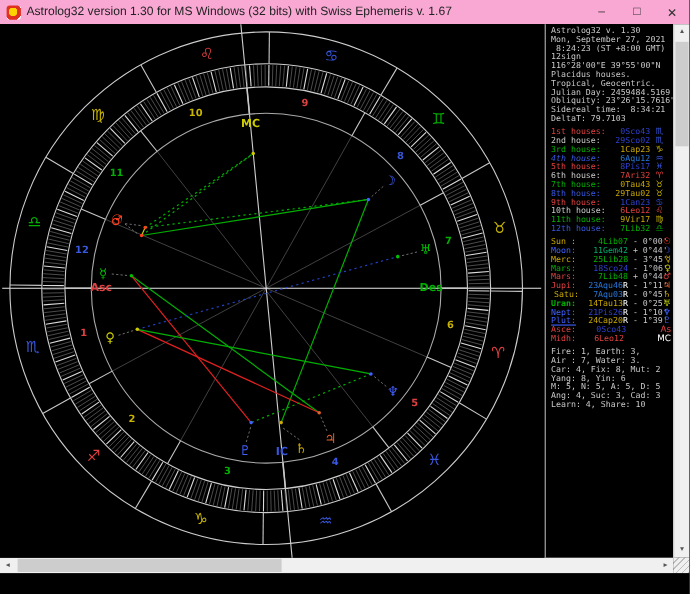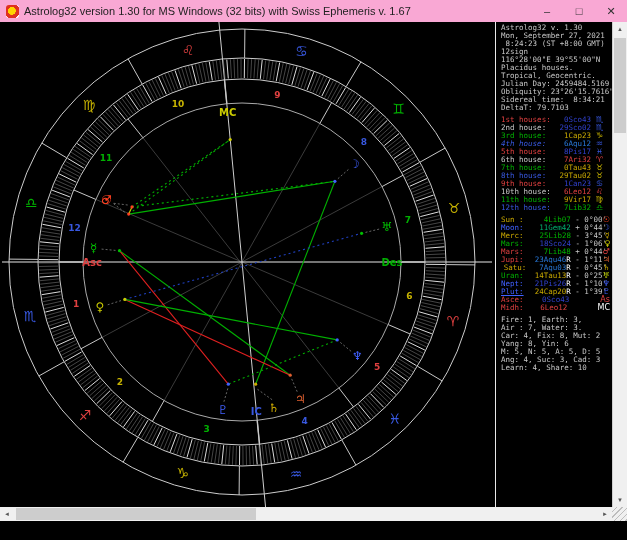--- a/index.html
+++ b/index.html
@@ -547,21 +547,21 @@
         <div class="hrow"><span class="hl" style="color: rgb(0, 176, 0);">11th house:</span><span class="hv" style="color: rgb(200, 168, 0);">9Vir17</span><span class="hg" style="color: rgb(200, 180, 0);">♍</span></div>
         <div class="hrow"><span class="hl" style="color: rgb(56, 88, 224);">12th house:</span><span class="hv" style="color: rgb(0, 176, 0);">7Lib32</span><span class="hg" style="color: rgb(0, 176, 0);">♎</span></div>
         <div class="spacer"></div>
         <div class="prow"><span class="pl" style="color: rgb(204, 170, 0);">Sun :</span><span class="pv" style="color: rgb(0, 176, 0);">4Lib07</span><span class="plat" style="color: rgb(200, 200, 200);"> - 0°00'</span><span class="pg" style="color: rgb(255, 64, 32);">☉</span></div>
         <div class="prow"><span class="pl" style="color: rgb(64, 96, 255);">Moon:</span><span class="pv" style="color: rgb(0, 176, 112);">11Gem42</span><span class="plat" style="color: rgb(200, 200, 200);"> + 0°44'</span><span class="pg" style="color: rgb(64, 96, 255);">☽</span></div>
         <div class="prow"><span class="pl" style="color: rgb(204, 170, 0);">Merc:</span><span class="pv" style="color: rgb(0, 176, 0);">25Lib28</span><span class="plat" style="color: rgb(200, 200, 200);"> - 3°45'</span><span class="pg" style="color: rgb(204, 170, 0);">☿</span></div>
         <div class="prow"><span class="pl" style="color: rgb(0, 176, 0);">Mars:</span><span class="pv" style="color: rgb(48, 64, 204);">18Sco24</span><span class="plat" style="color: rgb(200, 200, 200);"> - 1°06'</span><span class="pg" style="color: rgb(204, 204, 0);">♀</span></div>
         <div class="prow"><span class="pl" style="color: rgb(224, 64, 64);">Mars:</span><span class="pv" style="color: rgb(0, 176, 0);">7Lib48</span><span class="plat" style="color: rgb(200, 200, 200);"> + 0°44'</span><span class="pg" style="color: rgb(224, 64, 64);">♂</span></div>
         <div class="prow"><span class="pl" style="color: rgb(224, 64, 64);">Jupi:</span><span class="pv" style="color: rgb(40, 120, 216);">23Aqu46<span class="rflag">R</span></span><span class="plat" style="color: rgb(200, 200, 200);"> - 1°11'</span><span class="pg" style="color: rgb(224, 96, 48);">♃</span></div>
         <div class="prow"><span class="pl" style="color: rgb(204, 170, 0); text-align: center;">Satu:</span><span class="pv" style="color: rgb(40, 120, 216);">7Aqu03<span class="rflag">R</span></span><span class="plat" style="color: rgb(200, 200, 200);"> - 0°45'</span><span class="pg" style="color: rgb(204, 170, 0);">♄</span></div>
-        <div class="prow"><span class="pl" style="color: rgb(0, 176, 0);">Uran:</span><span class="pv" style="color: rgb(200, 168, 0);">14Tau13<span class="rflag">R</span></span><span class="plat" style="color: rgb(200, 200, 200);"> - 0°25'</span><span class="pg" style="color: rgb(184, 200, 0);">♅</span></div>
+        <div class="prow"><span class="pl" style="color: rgb(0, 176, 0); font-weight: bold;">Uran:</span><span class="pv" style="color: rgb(200, 168, 0);">14Tau13<span class="rflag">R</span></span><span class="plat" style="color: rgb(200, 200, 200);"> - 0°25'</span><span class="pg" style="color: rgb(184, 200, 0);">♅</span></div>
         <div class="prow"><span class="pl" style="color: rgb(64, 96, 255);">Nept:</span><span class="pv" style="color: rgb(48, 64, 204);">21Pis26<span class="rflag">R</span></span><span class="plat" style="color: rgb(200, 200, 200);"> - 1°10'</span><span class="pg" style="color: rgb(64, 96, 255);">♆</span></div>
         <div class="prow"><span class="pl" style="color: rgb(64, 96, 255); text-decoration: underline;">Plut:</span><span class="pv" style="color: rgb(200, 168, 0);">24Cap20<span class="rflag">R</span></span><span class="plat" style="color: rgb(200, 200, 200);"> - 1°39'</span><span class="pg" style="color: rgb(64, 96, 255);">♇</span></div>
         <div class="prow"><span class="pl" style="color: rgb(224, 64, 64);">Asce:</span><span class="pv" style="color: rgb(48, 64, 204);">0Sco43</span><span class="plat" style="color: rgb(200, 200, 200);"></span><span class="pg" style="color: rgb(224, 64, 64);">As</span></div>
         <div class="prow"><span class="pl" style="color: rgb(224, 64, 64);">Midh:</span><span class="pv" style="color: rgb(224, 64, 64);">6Leo12</span><span class="plat" style="color: rgb(200, 200, 200);"></span><span class="pg" style="color: rgb(255, 255, 255);">MC</span></div>
         <div class="spacer"></div>
         <div class="sline" style="color: rgb(200, 200, 200);">Fire: 1, Earth: 3,</div>
         <div class="sline" style="color: rgb(200, 200, 200);">Air : 7, Water: 3.</div>
         <div class="sline" style="color: rgb(200, 200, 200);">Car: 4, Fix: 8, Mut: 2</div>
         <div class="sline" style="color: rgb(200, 200, 200);">Yang: 8, Yin: 6</div>
         <div class="sline" style="color: rgb(200, 200, 200);">M: 5, N: 5, A: 5, D: 5</div>

